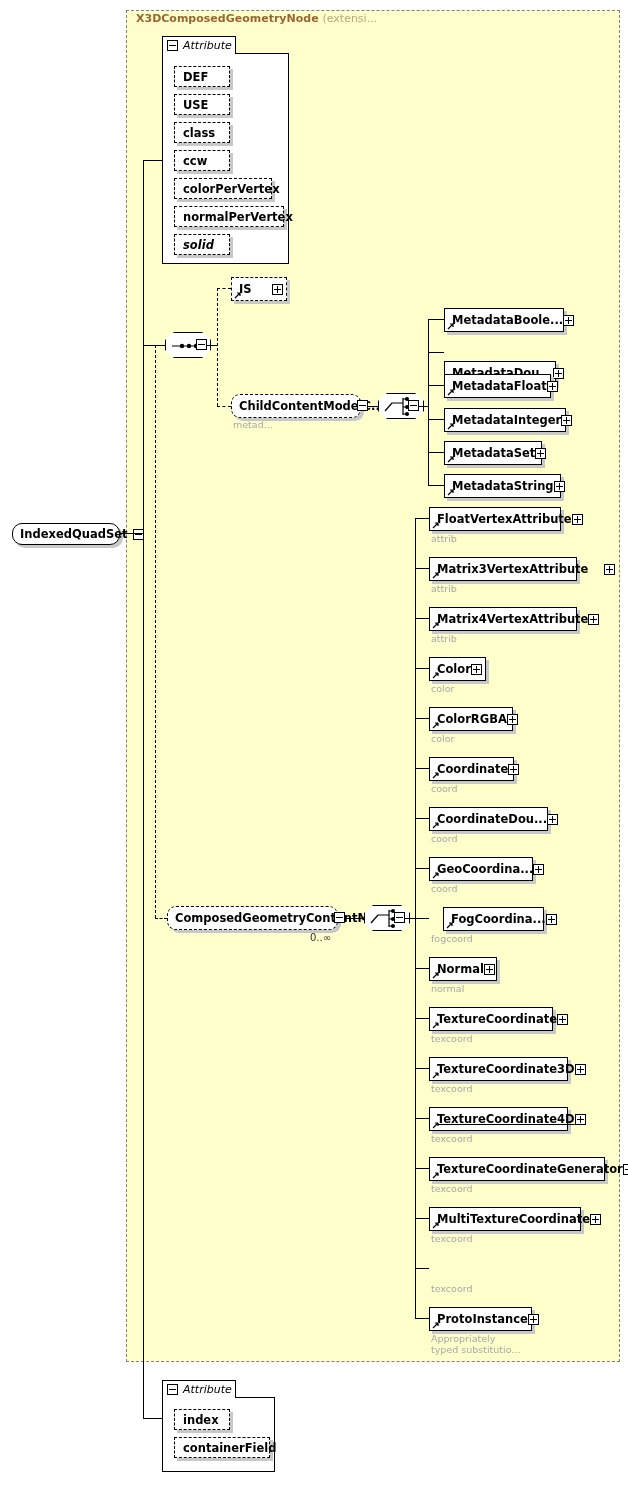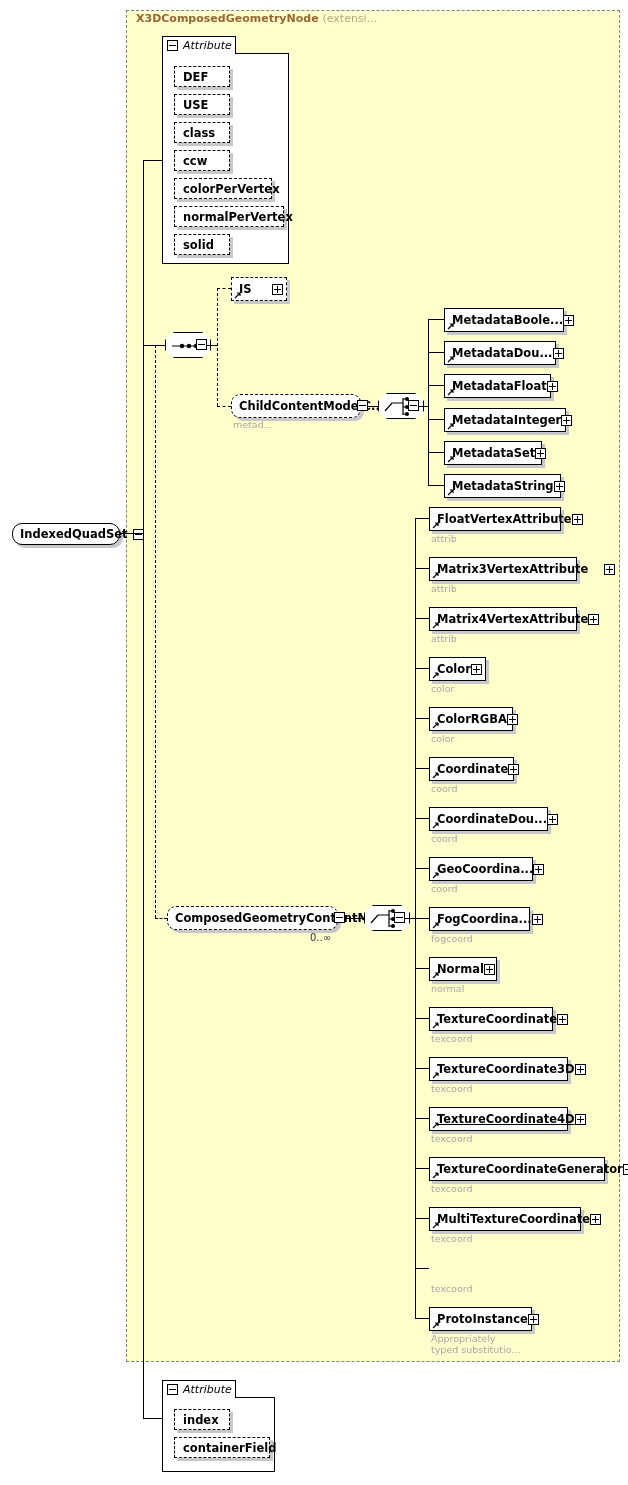--- a/index.html
+++ b/index.html
@@ -197,21 +197,21 @@
     </div>
     <div class="attr-item" style="left:12px;top:114px;width:56px;">
       <span>ccw</span>
     </div>
     <div class="attr-item" style="left:12px;top:142px;width:98px;">
       <span>colorPerVertex</span>
     </div>
     <div class="attr-item" style="left:12px;top:170px;width:110px;">
       <span>normalPerVertex</span>
     </div>
-    <div class="attr-item" style="left:12px;top:198px;width:56px;">
+    <div class="attr-item" style="left:12px;top:198px;width:56px;font-style:italic;">
       <span>solid</span>
     </div>
   </div>
 
   <div class="comp" style="left:165px;top:332px;">
     <svg width="46" height="26" viewBox="0 0 46 26">
       <line x1="6" y1="13" x2="40" y2="13" stroke="#000" stroke-width="1"></line>
       <circle cx="16" cy="13" r="2.2" fill="#000"></circle>
       <circle cx="23" cy="13" r="2.2" fill="#000"></circle>
       <circle cx="30" cy="13" r="2.2" fill="#000"></circle>
@@ -261,21 +261,21 @@
   <div class="ln h" style="left:428px;top:319px;width:16px;"></div>
   <div class="ebox" style="left:444px;top:308px;width:120px;">
     <span class="lbl">MetadataBoole...</span>
     <span class="tgl plus" style="margin-left:auto;"></span>
     <svg class="subarrow" viewBox="0 0 8 8">
         <path d="M1 7 L6 2 M6 2 L3 2 M6 2 L6 5" stroke="#000" stroke-width="1.2" fill="none"></path>
       </svg>
   </div>
 
   <div class="ln h" style="left:428px;top:352px;width:16px;"></div>
-  <div class="ebox" style="left:444px;top:341px;width:112px;">
+  <div class="ebox" style="left:444px;top:361px;width:112px;">
     <span class="lbl">MetadataDou...</span>
     <span class="tgl plus" style="margin-left:auto;"></span>
     <svg class="subarrow" viewBox="0 0 8 8">
         <path d="M1 7 L6 2 M6 2 L3 2 M6 2 L6 5" stroke="#000" stroke-width="1.2" fill="none"></path>
       </svg>
   </div>
 
   <div class="ln h" style="left:428px;top:385px;width:16px;"></div>
   <div class="ebox" style="left:444px;top:374px;width:107px;">
     <span class="lbl">MetadataFloat</span>
@@ -414,21 +414,21 @@
   <div class="ebox" style="left:429px;top:857px;width:104px;">
     <span class="lbl">GeoCoordina...</span>
     <span class="tgl plus" style="margin-left:auto;"></span>
     <svg class="subarrow" viewBox="0 0 8 8">
         <path d="M1 7 L6 2 M6 2 L3 2 M6 2 L6 5" stroke="#000" stroke-width="1.2" fill="none"></path>
       </svg>
   </div>
   <div class="note" style="left:431px;top:883px;">coord</div>
 
   <div class="ln h" style="left:415px;top:918px;width:14px;"></div>
-  <div class="ebox" style="left:429px;top:907px;width:101px;">
+  <div class="ebox" style="left:443px;top:907px;width:101px;">
     <span class="lbl">FogCoordina...</span>
     <span class="tgl plus" style="margin-left:auto;"></span>
     <svg class="subarrow" viewBox="0 0 8 8">
         <path d="M1 7 L6 2 M6 2 L3 2 M6 2 L6 5" stroke="#000" stroke-width="1.2" fill="none"></path>
       </svg>
   </div>
   <div class="note" style="left:431px;top:933px;">fogcoord</div>
 
   <div class="ln h" style="left:415px;top:968px;width:14px;"></div>
   <div class="ebox" style="left:429px;top:957px;width:68px;">

